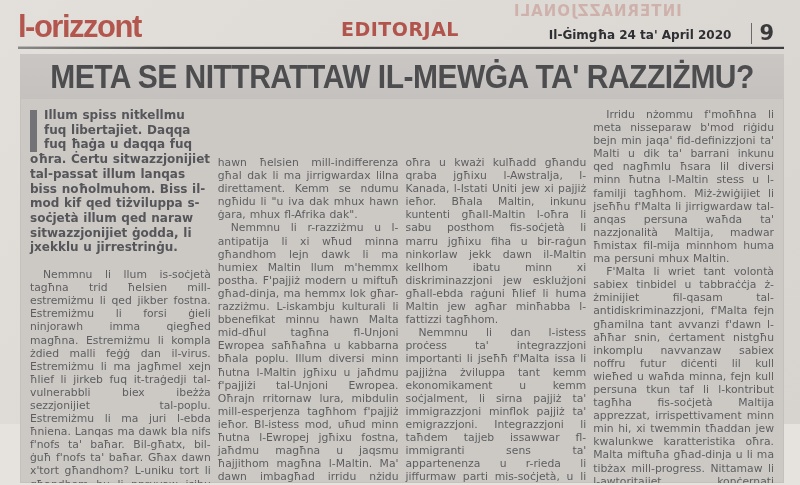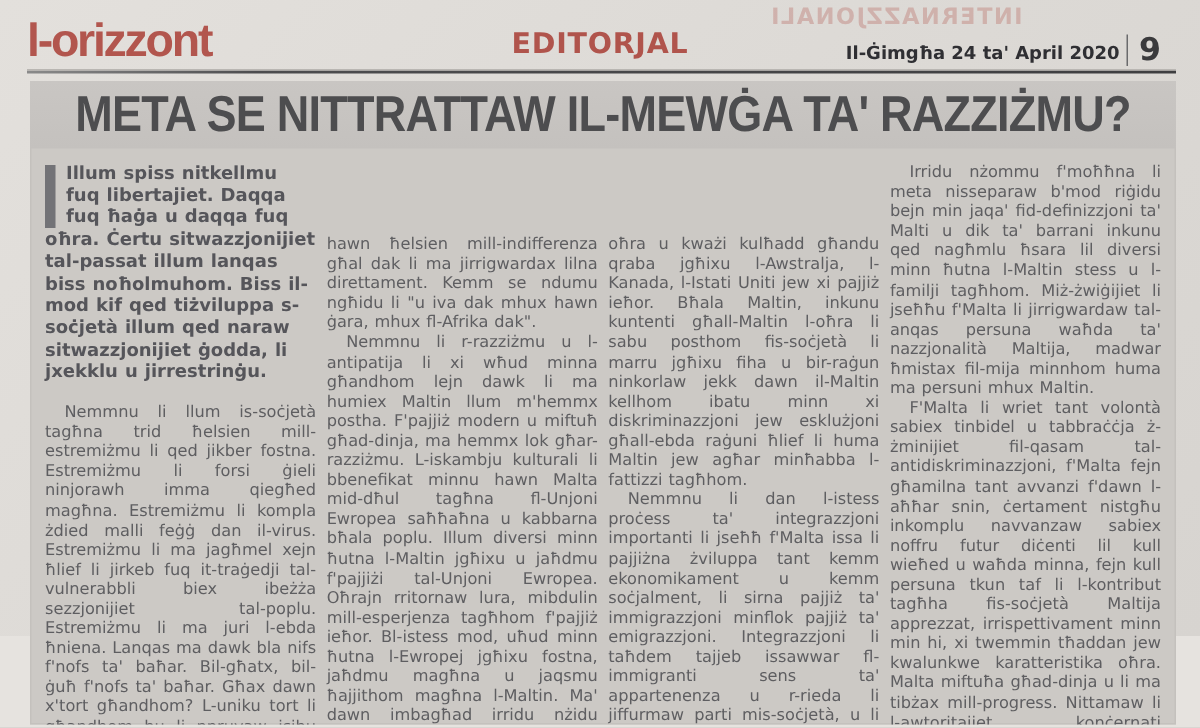--- a/index.html
+++ b/index.html
@@ -26,21 +26,21 @@
     position:absolute; left:0; right:0; bottom:4px; text-align:center;
     color:#b0544c; font-weight:bold; font-size:19px; letter-spacing:0.5px;
   }
   .ghost-bleed {
     position:absolute; right:118px; top:2px;
     transform:scaleX(-1); opacity:0.30;
     color:#b2564e; font-weight:bold; font-size:15px; letter-spacing:1px;
     filter:blur(0.4px);
   }
   .dateline {
-    margin-left:auto; display:flex; align-items:flex-end; gap:5px;
+    margin-left:auto; display:flex; align-items:flex-end; gap:20px;
     color:#2f2f33; font-weight:bold; position:relative; z-index:2;
   }
   .date-text { font-size:12px; line-height:18px; }
   .page-number {
     font-size:21px; line-height:21px; font-weight:bold;
     border-left:1.5px solid #6a6a6c; padding-left:7px; color:#3a3a3c;
   }
   .masthead-rule {
     height:3px; margin:2px 16px 0 18px;
     background:linear-gradient(90deg,#8a8a8a 0%, #4c4c4e 20%, #3e3e40 100%);

